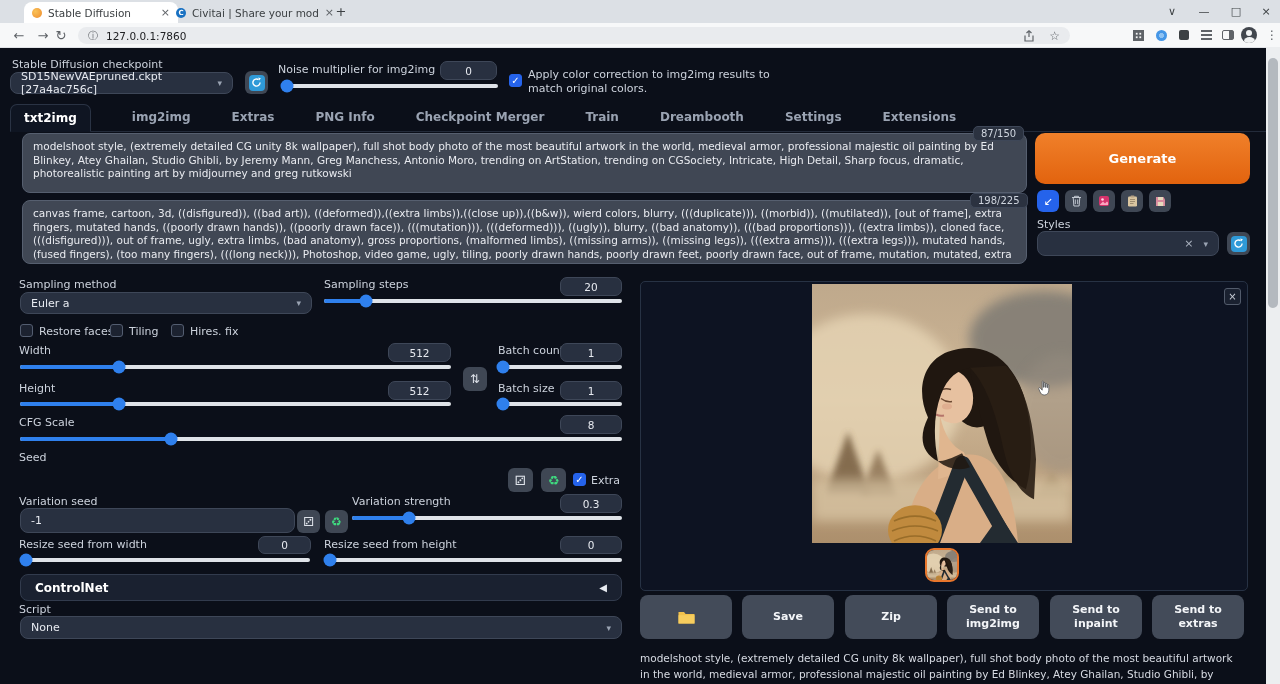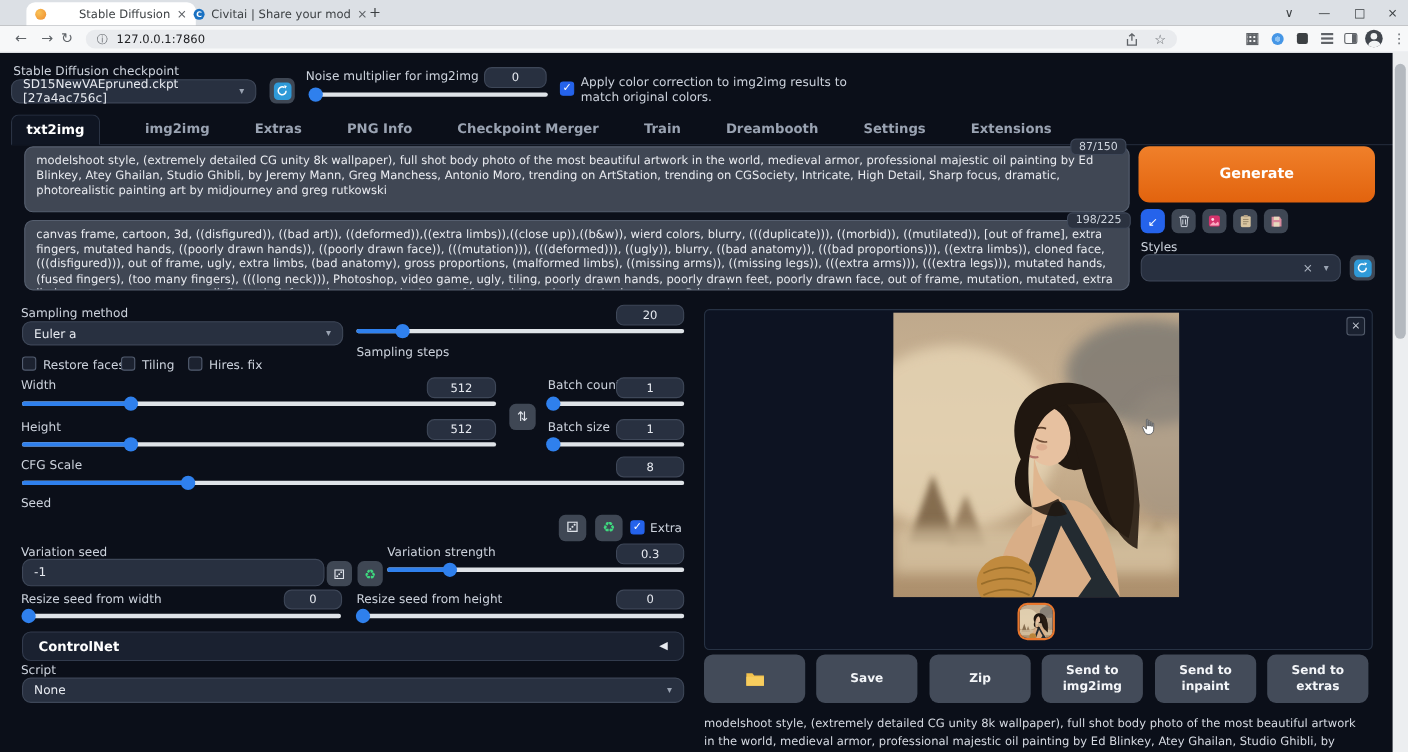--- a/index.html
+++ b/index.html
@@ -1,21 +1,21 @@
 <!DOCTYPE html>
 <html><head>
 <meta charset="utf-8">
 <style>
   html,body{margin:0;padding:0;background:#000;}
   #screen{position:relative;width:1280px;height:684px;overflow:hidden;background:#0b0f19;
     font-family:"DejaVu Sans",sans-serif;-webkit-font-smoothing:antialiased;}
   .abs{position:absolute;}
   
   .tabstrip{position:absolute;left:0;top:0;width:1280px;height:23px;background:#dce0e5;}
-  .btab{position:absolute;top:2px;height:21px;border-radius:8px 8px 0 0;display:flex;align-items:center;gap:6px;padding:0 8px;font-size:10.5px;color:#3c4043;text-align:right;}
+  .btab{position:absolute;top:2px;height:21px;border-radius:8px 8px 0 0;display:flex;align-items:center;gap:6px;padding:0 8px;font-size:10.5px;color:#3c4043;}
   .btab.active{background:#fff;}
   .btab .ttl{white-space:nowrap;overflow:hidden;flex:1;}
   .tclose{color:#5f6368;font-size:11px;}
   .fav1{width:10px;height:10px;border-radius:50%;background:radial-gradient(circle at 35% 35%,#f9c257,#ef8b2d);}
   .fav2{width:10px;height:10px;border-radius:50%;background:#1971c2;color:#fff;font-size:7px;font-weight:bold;display:flex;align-items:center;justify-content:center;}
   .winbtn{position:absolute;top:0;height:23px;width:28px;display:flex;align-items:center;justify-content:center;color:#3c4043;font-size:11px;}
   .toolbar{position:absolute;left:0;top:23px;width:1280px;height:24px;background:#f7f8f9;border-bottom:1px solid #e0e2e6;}
   .navic{position:absolute;top:24px;height:22px;width:22px;display:flex;align-items:center;justify-content:center;color:#5f6368;font-size:13px;}
   .urlpill{position:absolute;left:78px;top:27px;width:992px;height:17px;border-radius:9px;background:#e9ebee;display:flex;align-items:center;gap:8px;padding:0 10px;box-sizing:border-box;}
   .urltext{font-size:10.5px;color:#202124;}
@@ -199,21 +199,21 @@
   <div class="ta" style="left:22px;top:133px;width:1005px;height:60px;">modelshoot style, (extremely detailed CG unity 8k wallpaper), full shot body photo of the most beautiful artwork in the world, medieval armor, professional majestic oil painting by Ed Blinkey, Atey Ghailan, Studio Ghibli, by Jeremy Mann, Greg Manchess, Antonio Moro, trending on ArtStation, trending on CGSociety, Intricate, High Detail, Sharp focus, dramatic, photorealistic painting art by midjourney and greg rutkowski</div>
 
   <div class="counter" style="left:970px;top:193px;">198/225</div>
   <div class="ta" style="left:22px;top:200px;width:1005px;height:64px;">canvas frame, cartoon, 3d, ((disfigured)), ((bad art)), ((deformed)),((extra limbs)),((close up)),((b&amp;w)), wierd colors, blurry, (((duplicate))), ((morbid)), ((mutilated)), [out of frame], extra fingers, mutated hands, ((poorly drawn hands)), ((poorly drawn face)), (((mutation))), (((deformed))), ((ugly)), blurry, ((bad anatomy)), (((bad proportions))), ((extra limbs)), cloned face, (((disfigured))), out of frame, ugly, extra limbs, (bad anatomy), gross proportions, (malformed limbs), ((missing arms)), ((missing legs)), (((extra arms))), (((extra legs))), mutated hands, (fused fingers), (too many fingers), (((long neck))), Photoshop, video game, ugly, tiling, poorly drawn hands, poorly drawn feet, poorly drawn face, out of frame, mutation, mutated, extra limbs, extra legs, extra arms, disfigured, deformed, cross-eye, body out of frame, blurry, bad art, bad anatomy, 3d render</div>
 
   <div class="lbl" style="left:19px;top:278px;">Sampling method</div>
   <div class="dd" style="left:20px;top:292px;width:292px;height:22px;">
     <span>Euler a</span>
     <span class="caret">▾</span>
   </div>
-  <div class="lbl" style="left:324px;top:278px;margin-top:36px;">Sampling steps</div>
+  <div class="lbl" style="left:324px;top:278px;">Sampling steps</div>
   <div class="numbox" style="left:560px;top:277px;width:62px;height:19px;">20</div>
   <div class="slider" style="left:324px;top:299px;width:298px;--p:14%;"></div>
 
   <div class="cb" style="left:20px;top:324px;"></div>
   <div class="lbl" style="left:39px;top:325px;">Restore faces</div>
   <div class="cb" style="left:110px;top:324px;"></div>
   <div class="lbl" style="left:129px;top:325px;">Tiling</div>
   <div class="cb" style="left:171px;top:324px;"></div>
   <div class="lbl" style="left:190px;top:325px;">Hires. fix</div>
 

